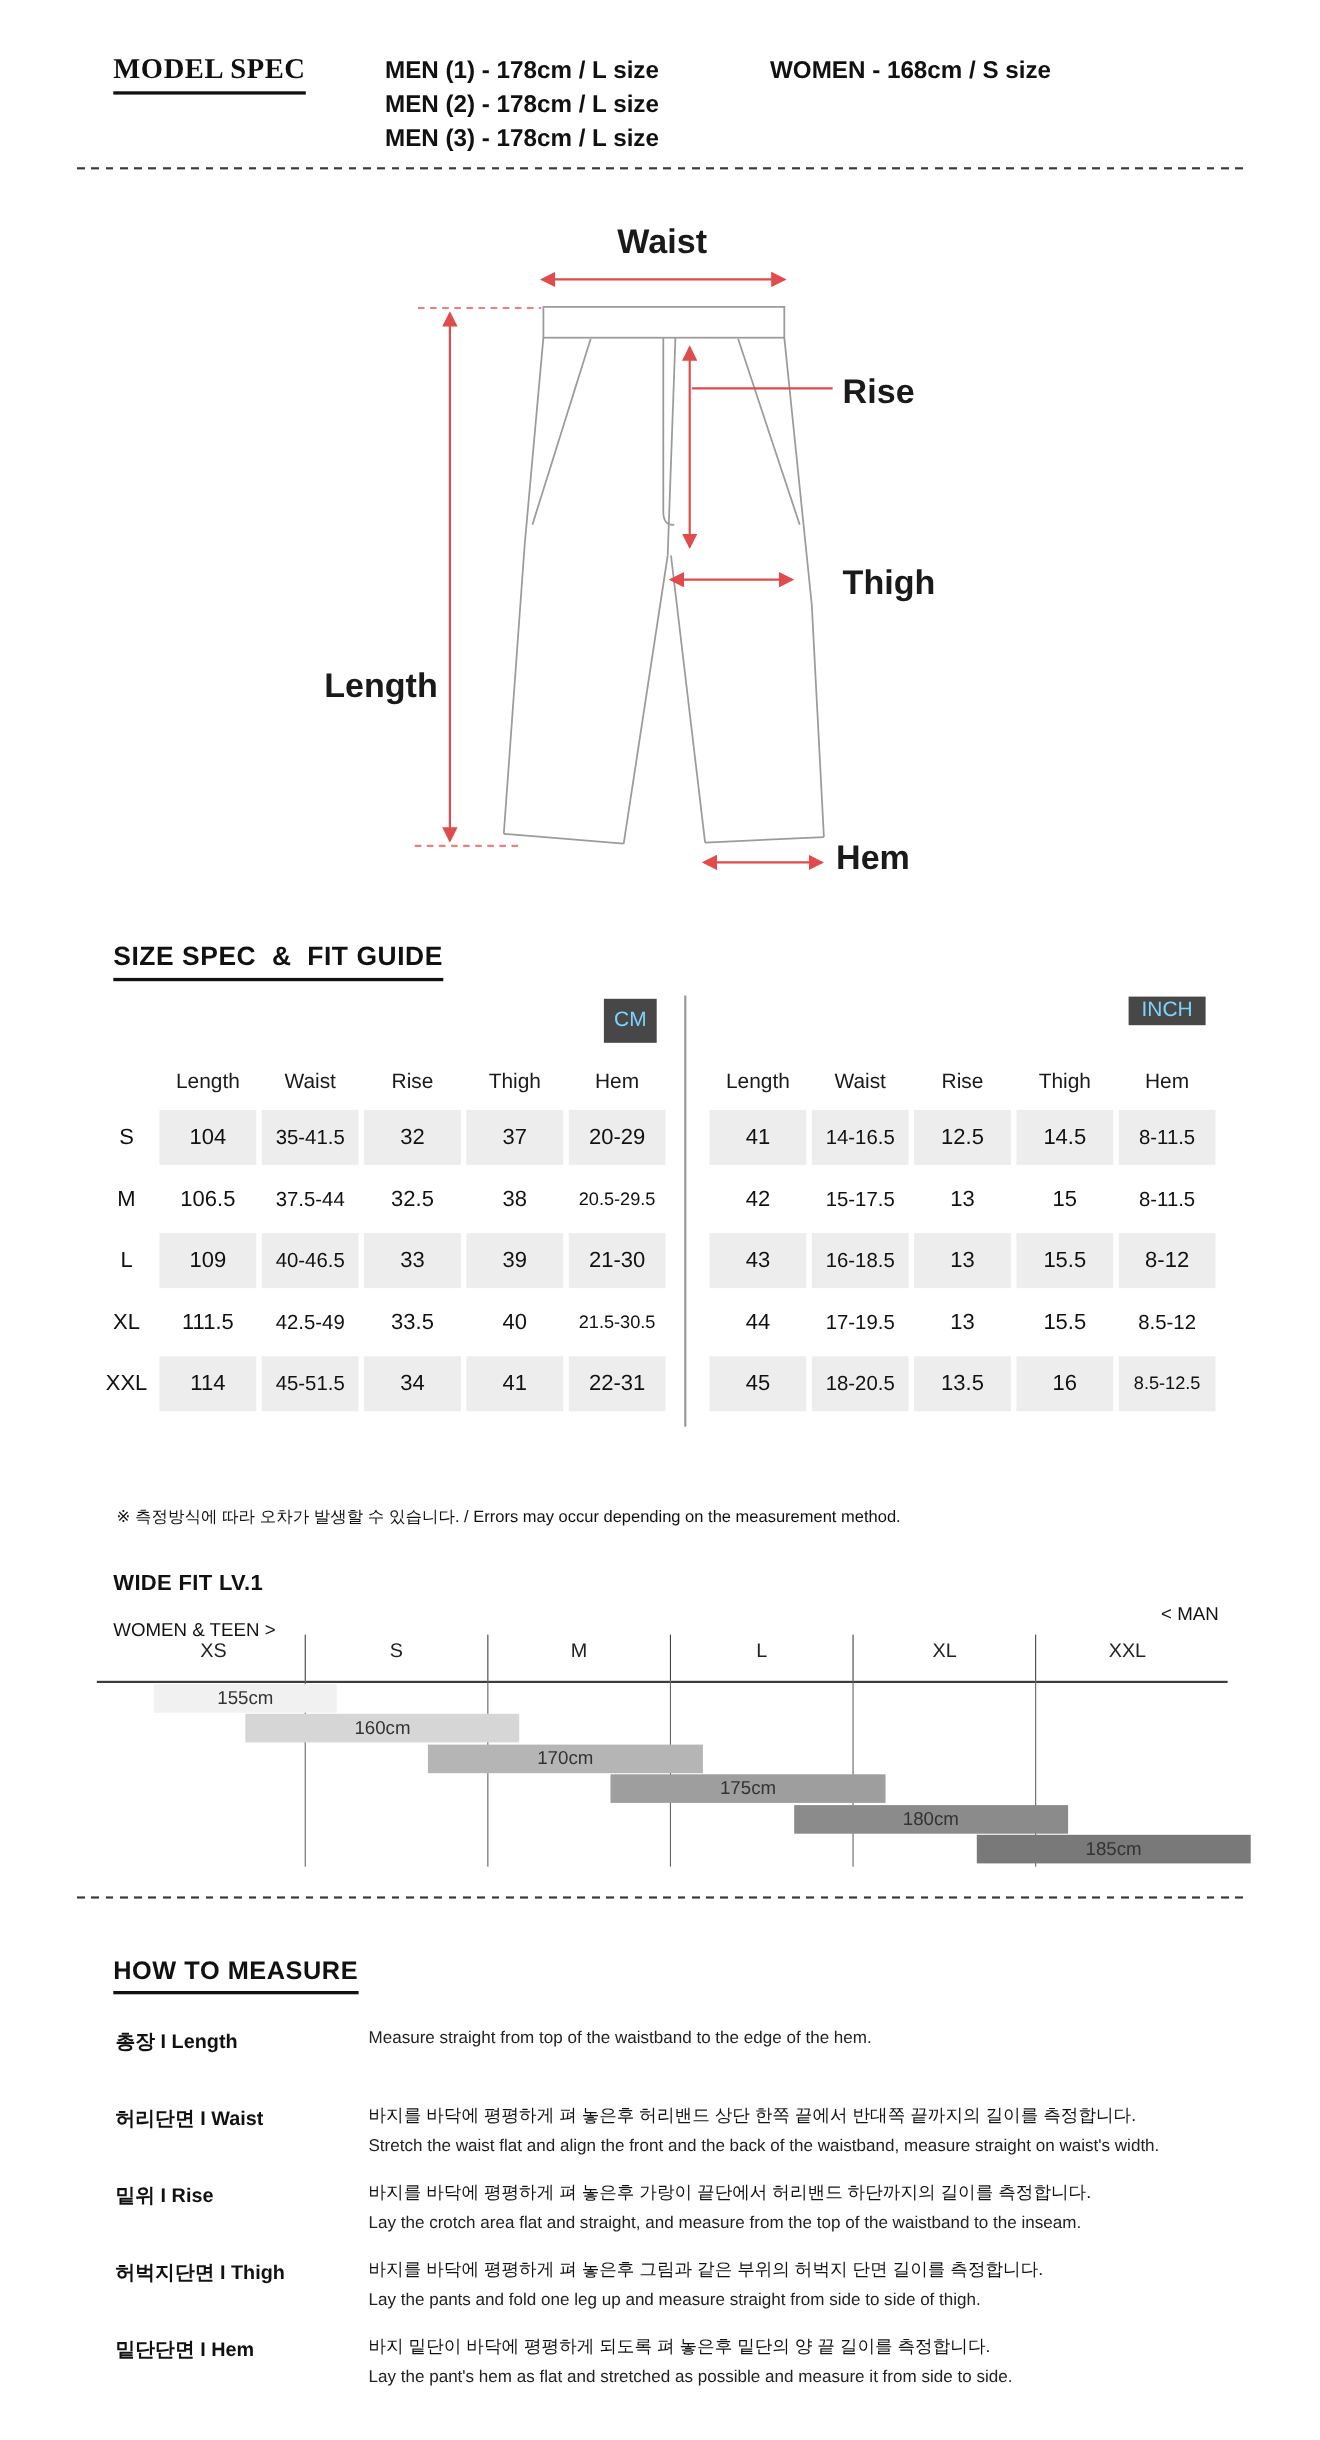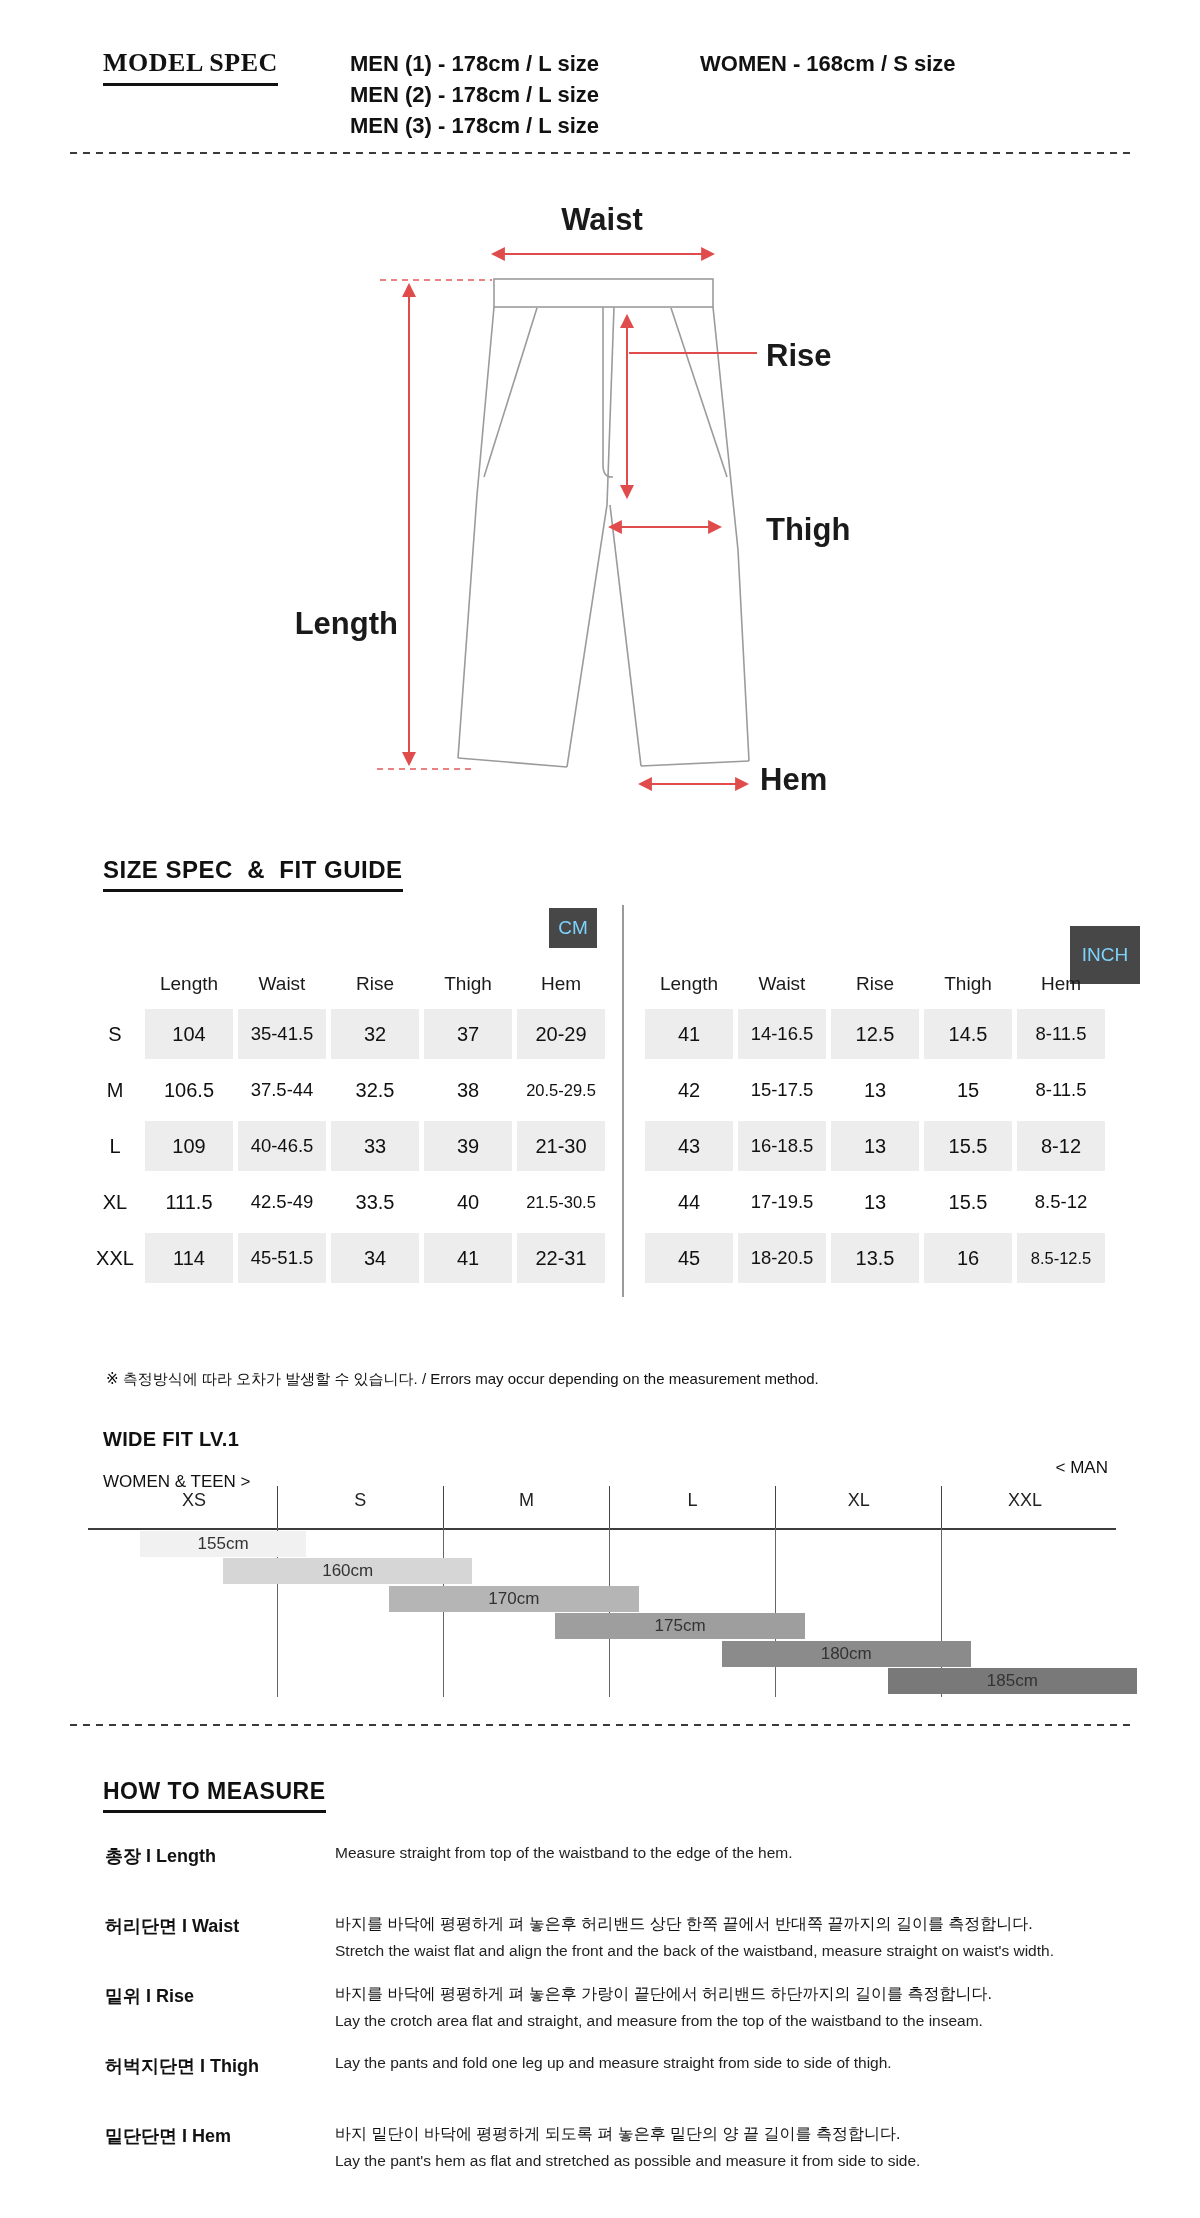--- a/index.html
+++ b/index.html
@@ -111,21 +111,21 @@
     <text x="766" y="540">Thigh</text>
     <text x="398" y="634" text-anchor="end">Length</text>
     <text x="760" y="790">Hem</text>
   </svg>
 
   <div class="abs" style="left:103px;top:856px;">
     <span class="h-underline spec-title">SIZE SPEC  &amp;  FIT GUIDE</span>
   </div>
 
   <div class="unit-badge" style="left:549px;top:908px;width:48px;height:40px;">CM</div>
-  <div class="unit-badge" style="left:1026px;top:926px;width:70px;height:58px;margin-left:44px;">INCH</div>
+  <div class="unit-badge" style="left:1026px;top:906px;width:70px;height:26px;">INCH</div>
   <div class="table-divider" style="left:622px;top:905px;height:392px;"></div>
 
   <div id="cm-table" class="spec-table cm" style="left:90px;top:962px;">
       <div class="cell head"></div>
       <div class="cell head">Length</div>
       <div class="cell head">Waist</div>
       <div class="cell head">Rise</div>
       <div class="cell head">Thigh</div>
       <div class="cell head">Hem</div>
       <div class="cell sizelab">S</div>
@@ -246,20 +246,21 @@
       <div class="m-row">
         <div class="m-label">밑위 I Rise</div>
         <div class="m-desc">
           <div class="m-ko">바지를 바닥에 평평하게 펴 놓은후 가랑이 끝단에서 허리밴드 하단까지의 길이를 측정합니다.</div>
           <div class="m-en">Lay the crotch area flat and straight, and measure from the top of the waistband to the inseam.</div>
         </div>
       </div>
       <div class="m-row">
         <div class="m-label">허벅지단면 I Thigh</div>
         <div class="m-desc">
+          <div class="m-ko">바지를 바닥에 평평하게 펴 놓은후 그림과 같은 부위의 허벅지 단면 길이를 측정합니다.</div>
           <div class="m-en">Lay the pants and fold one leg up and measure straight from side to side of thigh.</div>
         </div>
       </div>
       <div class="m-row">
         <div class="m-label">밑단단면 I Hem</div>
         <div class="m-desc">
           <div class="m-ko">바지 밑단이 바닥에 평평하게 되도록 펴 놓은후 밑단의 양 끝 길이를 측정합니다.</div>
           <div class="m-en">Lay the pant's hem as flat and stretched as possible and measure it from side to side.</div>
         </div>
       </div>

